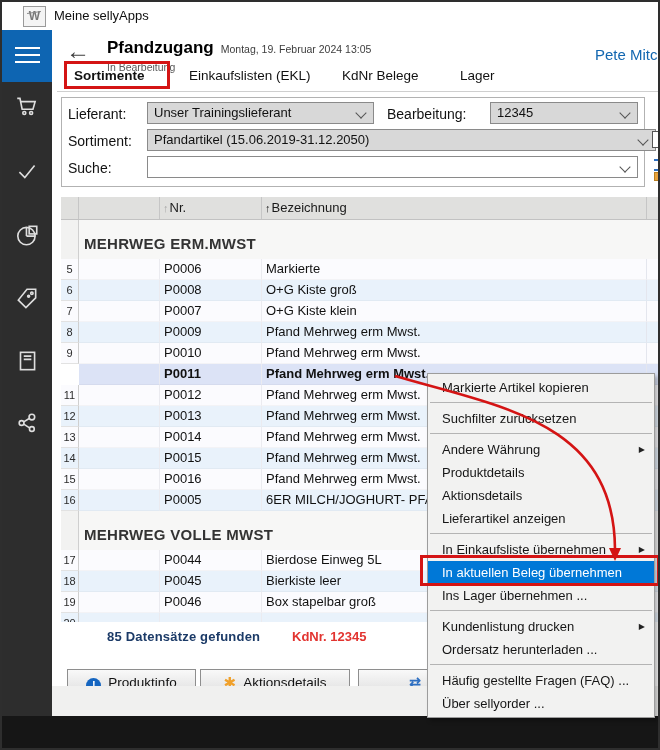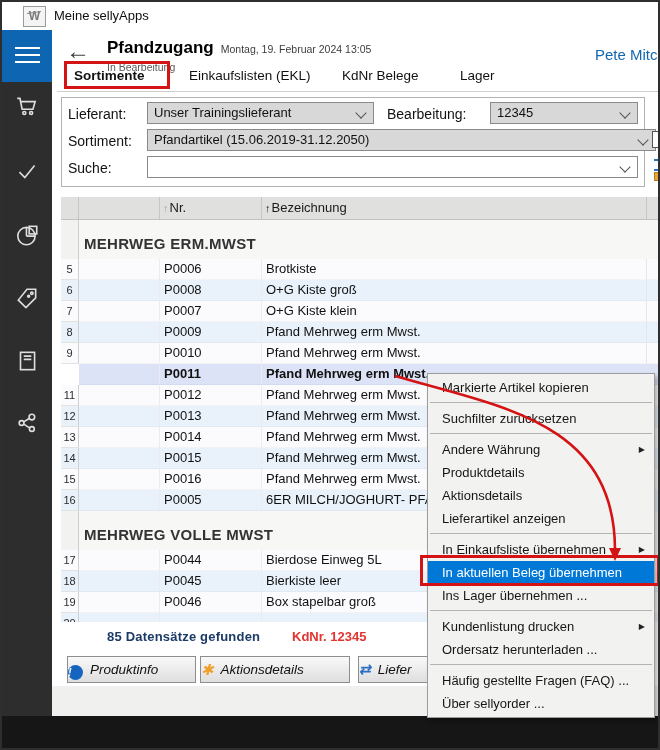--- a/index.html
+++ b/index.html
@@ -68,22 +68,22 @@
   .trow .cextra{flex:1;}
   .trow.odd .c{background:#fbfbfe;}
   .trow.even .c{background:#e9f2fb;}
   .trow.selected .c{background:var(--sel-row,#dce3f6);font-weight:bold;}
   .trow.selected .cnum{background:#eaeaf2;font-weight:normal;margin-top:24px;}
   
   .statusstrip{position:absolute;left:50px;top:620px;width:610px;height:28px;background:#fff;}
   .records{position:absolute;left:55px;top:7px;font-size:13px;font-weight:bold;color:var(--status-navy,#1b3a67);letter-spacing:.2px;}
   .kdnr{position:absolute;left:240px;top:7px;font-size:13px;font-weight:bold;color:var(--kdnr-red,#e23430);}
   .btnstrip{position:absolute;left:50px;top:648px;width:610px;height:60px;background:#fff;}
-  .wbtn{position:absolute;top:6px;height:27px;background:linear-gradient(#f9f9f9,#dedede);border:1px solid #8e8e8e;
-    box-sizing:border-box;font-size:13.5px;color:#111;line-height:25px;cursor:pointer;white-space:nowrap;overflow:hidden;font-style:italic;}
+  .wbtn{position:absolute;top:19px;height:27px;background:linear-gradient(#f9f9f9,#dedede);border:1px solid #8e8e8e;
+    box-sizing:border-box;font-size:13.5px;color:#111;text-align:center;line-height:25px;cursor:pointer;white-space:nowrap;overflow:hidden;}
   .ic-info{display:inline-block;width:15px;height:15px;border-radius:50%;background:#1565c0;color:#fff;
     font-size:11px;font-weight:bold;line-height:15px;vertical-align:-2px;margin-right:7px;}
   .ic-sun{color:#f0a02a;font-size:15px;margin-right:7px;vertical-align:-1px;}
   .ic-sync{color:#2d6fc2;font-size:14px;font-weight:bold;margin-right:7px;}
   .bottomband{position:absolute;left:50px;top:684px;width:610px;height:58px;background:#f0f0ef;}
   .blackbar{position:absolute;left:0;top:714px;width:660px;height:36px;background:#161616;z-index:5;}
   
   .cmenu{position:absolute;left:425px;top:371px;width:228px;background:#f2f2f1;border:1px solid #9c9c9c;
     box-shadow:3px 3px 4px rgba(0,0,0,.28);box-sizing:border-box;padding:2px 0;z-index:30;}
   .mitem{position:relative;height:23px;font-size:13px;line-height:23px;padding-left:14px;color:#161616;cursor:pointer;white-space:nowrap;}
@@ -201,21 +201,21 @@
     </div>
     <div>
         <div class="grow">
           <span class="gnum"></span>
           <span class="gtitle">MEHRWEG ERM.MWST</span>
         </div>
         <div class="trow odd">
           <span class="c cnum">5</span>
           <span class="c cempty"></span>
           <span class="c cnr">P0006</span>
-          <span class="c cbez">Brotkiste</span>
+          <span class="c cbez">Markierte</span>
           <span class="c cextra"></span>
         </div>
         <div class="trow even">
           <span class="c cnum">6</span>
           <span class="c cempty"></span>
           <span class="c cnr">P0008</span>
           <span class="c cbez">O+G Kiste groß</span>
           <span class="c cextra"></span>
         </div>
         <div class="trow odd">

